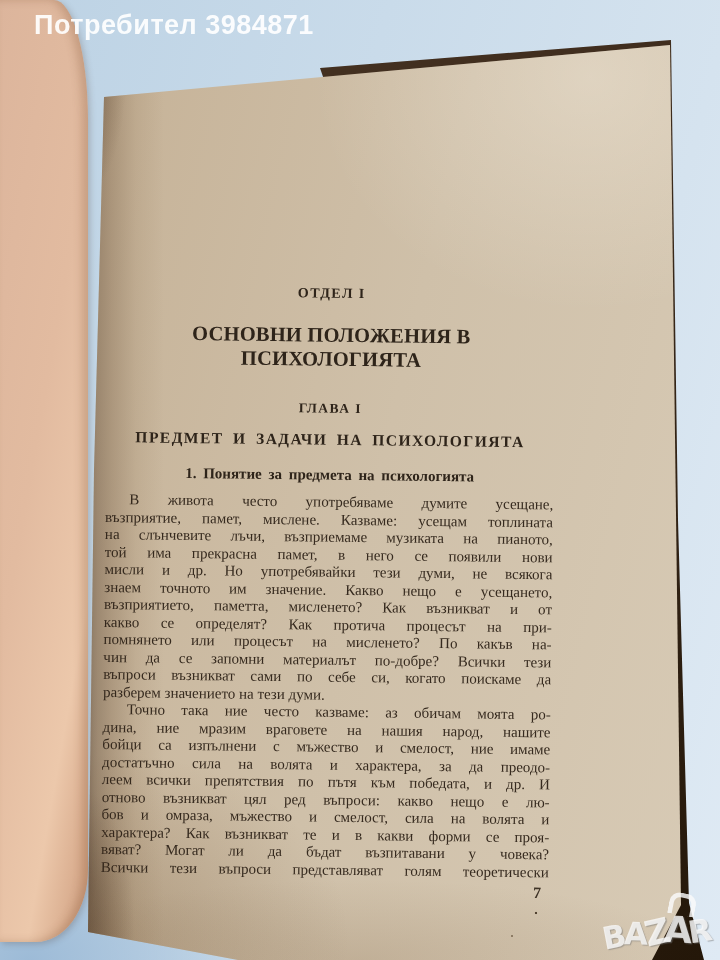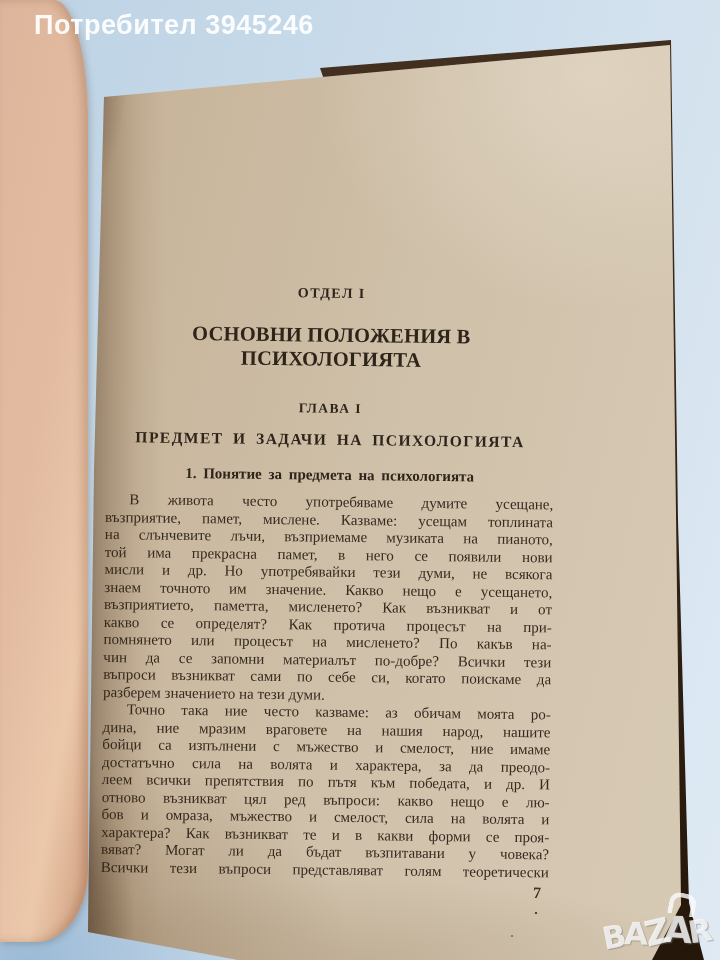--- a/index.html
+++ b/index.html
@@ -140,19 +140,19 @@
           <div class="tline">характера? Как възникват те и в какви форми се проя-</div>
           <div class="tline">вяват? Могат ли да бъдат възпитавани у човека?</div>
           <div class="tline">Всички тези въпроси представляват голям теоретически</div>
         </div>
     </div>
     <div class="page-number">7</div>
   </div>
 
   <div class="left-page"></div>
 
-  <div class="user-watermark">Потребител 3945246</div>
+  <div class="user-watermark">Потребител 3984871</div>
 
   <div class="bazar">
     <span class="bz0">B</span><span class="bz1">A</span><span class="bz2">Z</span><span class="bz3">A<i class="bag-handle"></i></span><span class="bz4">R</span>
   </div>
 
 </div>
 
 </body></html>

